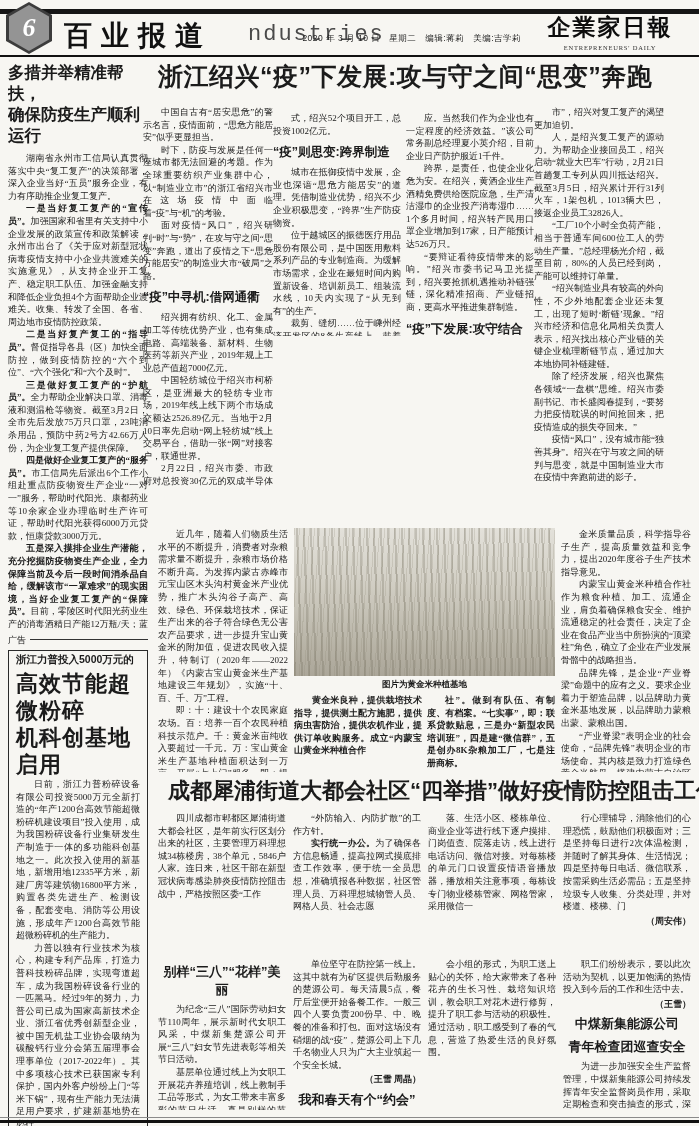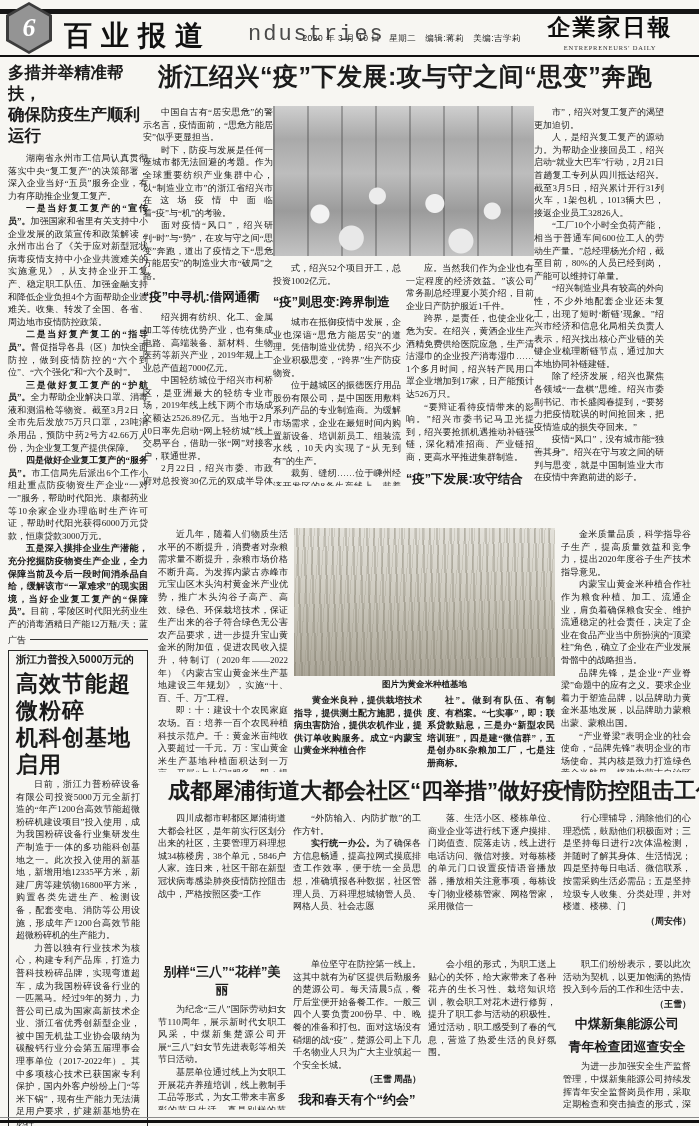--- a/index.html
+++ b/index.html
@@ -46,21 +46,21 @@
   .ad-box { position:absolute; left:8px; top:650px; width:140px; height:556px;
     border:1px solid #2a2a2a; padding:2px 7px; overflow:hidden; }
   .ad-kicker { font:bold 10.5px "Liberation Sans",sans-serif; margin-bottom:3px; }
   .ad-title { font:bold 22px "Liberation Serif",serif; line-height:27px; letter-spacing:1px; }
   
   .main-headline { position:absolute; left:158px; top:60px; width:535px;
     font:bold 25px "Liberation Sans","DejaVu Sans",sans-serif; letter-spacing:.5px; white-space:nowrap; }
   .main-body { position:absolute; left:143px; top:106px; width:533px; height:380px;
     display:flex; gap:0; }
   .main-col { width:130px; height:380px; }
-  .main-center { width:261px; display:flex; flex-direction:column; }
+  .main-center { width:261px; display:flex; flex-direction:row; }
   .factory-photo { width:261px; height:150px;
     background:
       radial-gradient(circle at 18% 72%, #f2f2f2 0 9px, rgba(0,0,0,0) 10px),
       radial-gradient(circle at 40% 60%, #ececec 0 8px, rgba(0,0,0,0) 9px),
       radial-gradient(circle at 62% 65%, #f0f0f0 0 9px, rgba(0,0,0,0) 10px),
       radial-gradient(circle at 84% 70%, #ededed 0 8px, rgba(0,0,0,0) 9px),
       radial-gradient(circle at 30% 88%, #e8e8e8 0 12px, rgba(0,0,0,0) 13px),
       radial-gradient(circle at 72% 90%, #eaeaea 0 12px, rgba(0,0,0,0) 13px),
       repeating-linear-gradient(90deg, rgba(60,60,60,.35) 0 2px, rgba(0,0,0,0) 2px 34px),
       linear-gradient(180deg,#cfcfcf 0%,#a9a9a9 22%,#bdbdbd 45%,#9b9b9b 70%,#c4c4c4 100%); }

